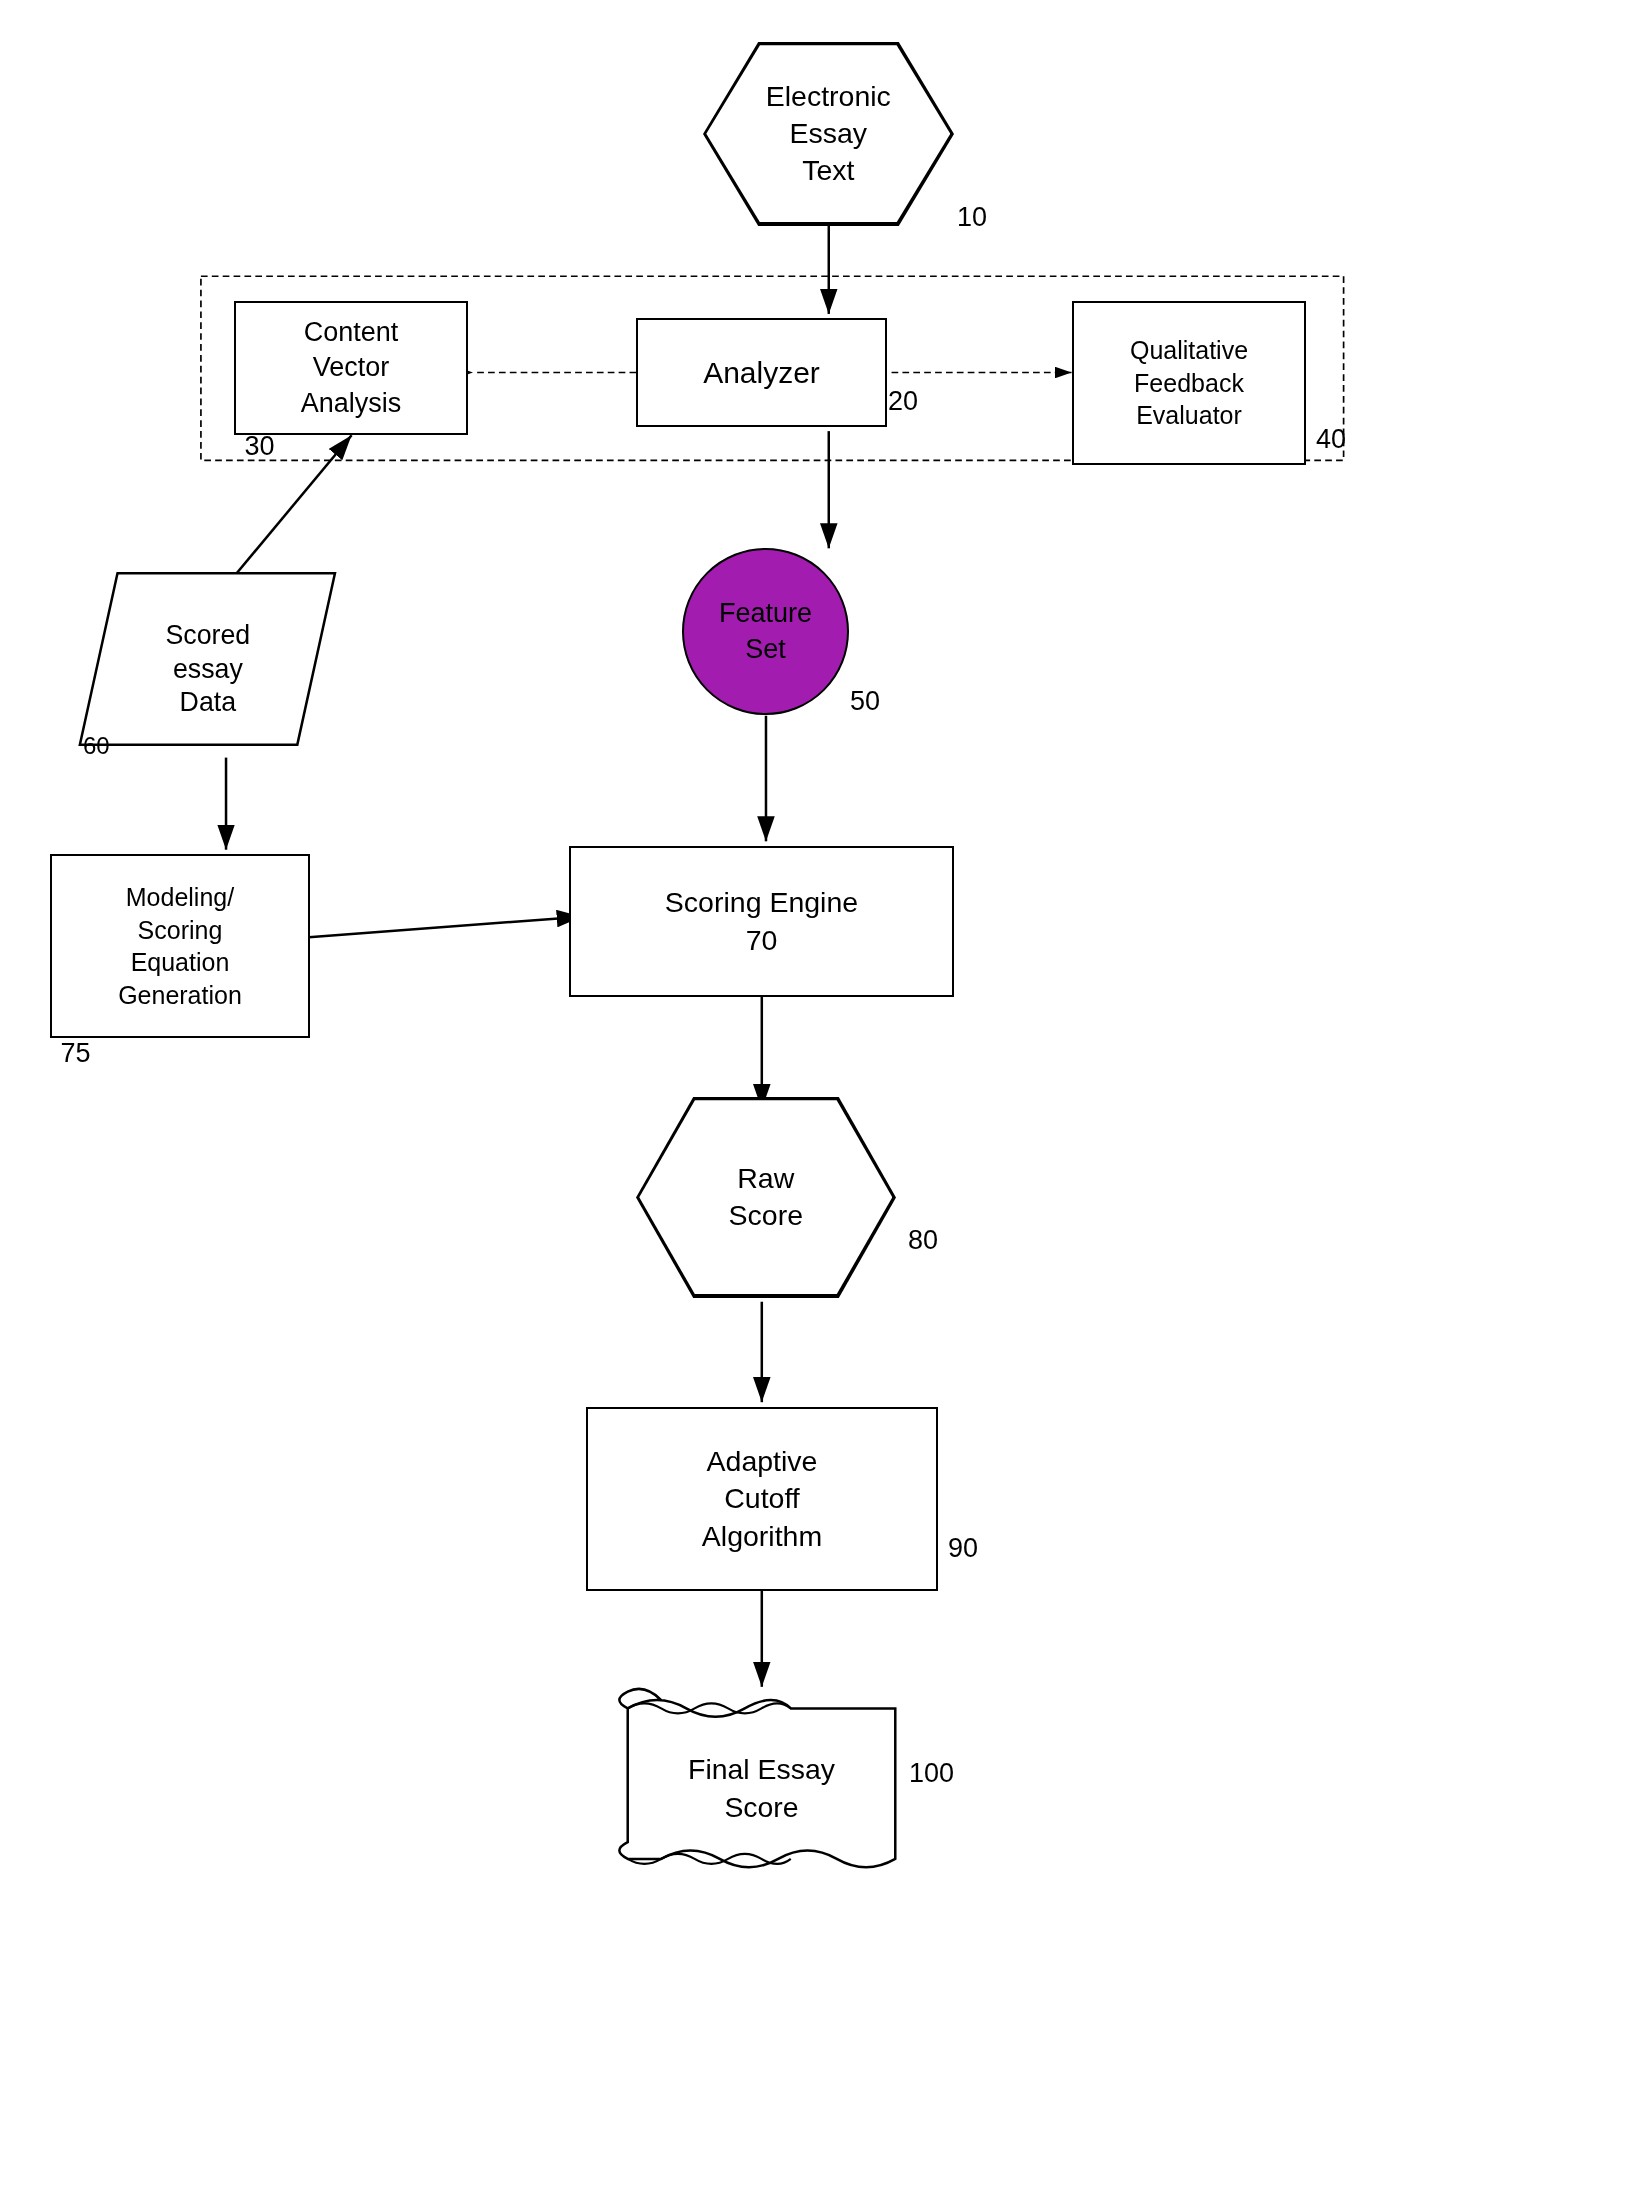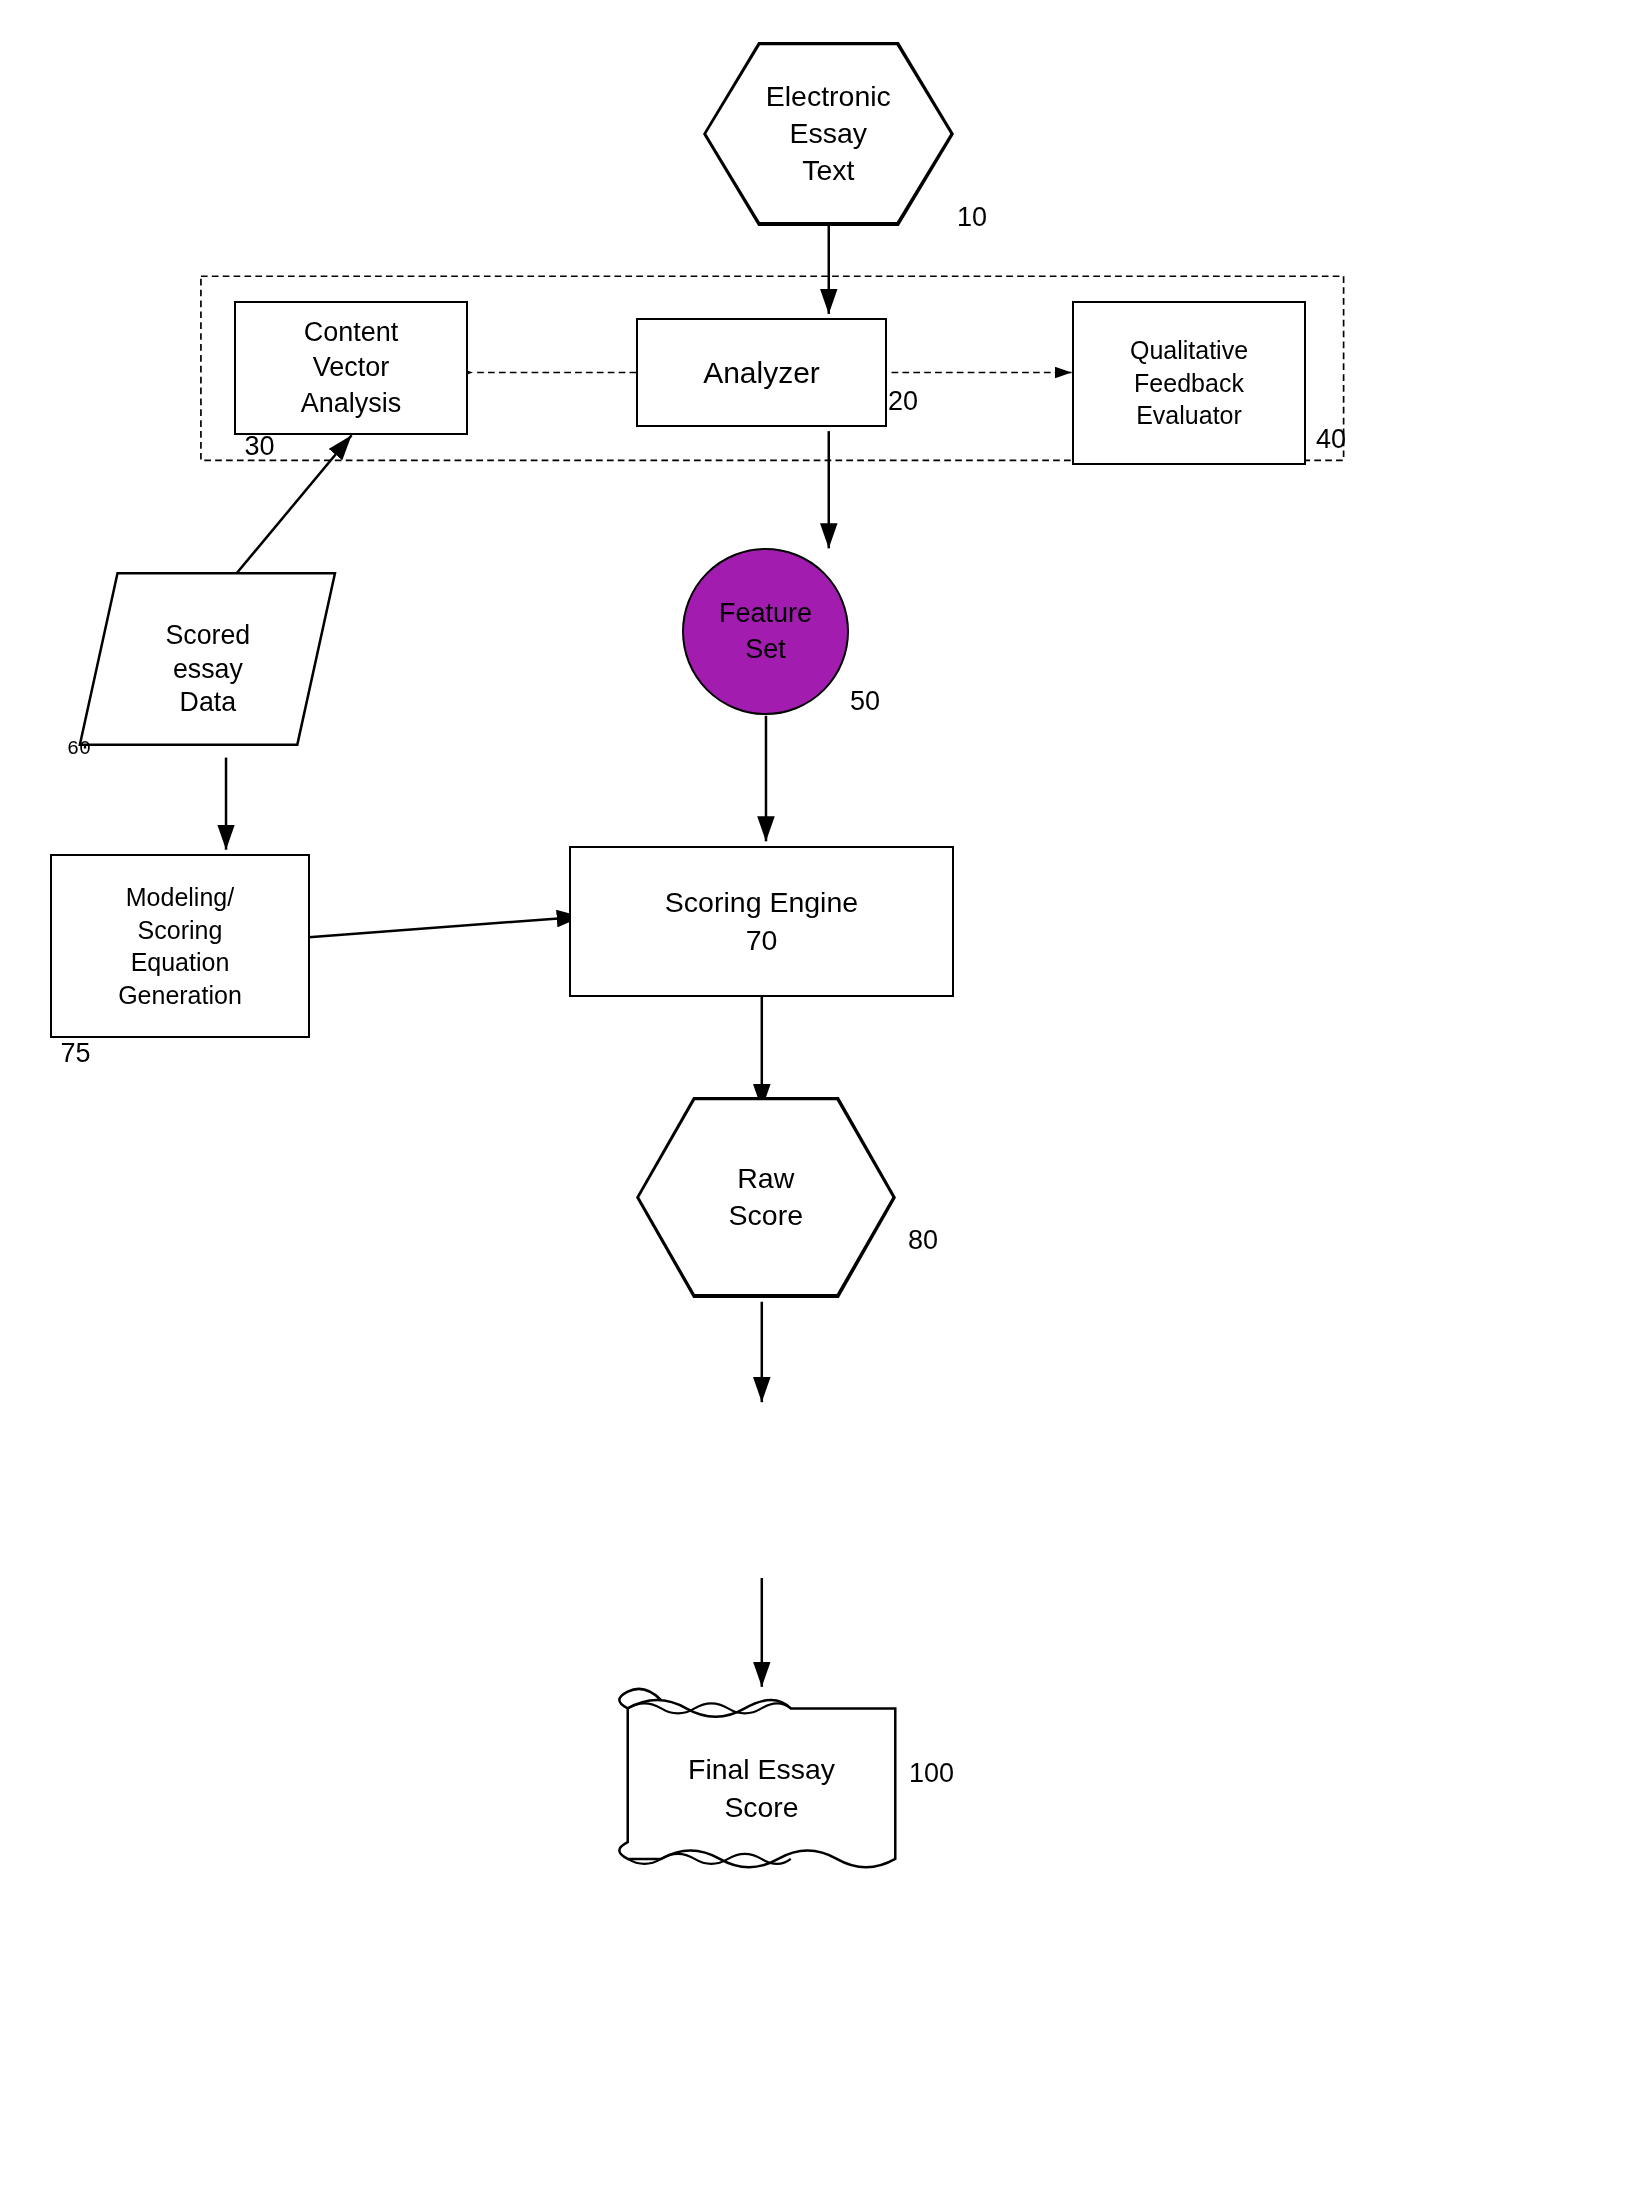--- a/index.html
+++ b/index.html
@@ -132,21 +132,21 @@
     <span class="shape-label" style="right:-42px; bottom:8.4px; font-size:27px;">40</span>
   </div>
 
   <div style="position:absolute; left:67px; top:569px;">
     <svg width="285" height="184" viewBox="0 0 340 220">
       <polygon points="60,5 320,5 275,210 15,210" fill="#fff" stroke="#000" stroke-width="3"></polygon>
       <text x="168" y="90" text-anchor="middle" font-size="32" font-family="Arial">Scored</text>
       <text x="168" y="130" text-anchor="middle" font-size="32" font-family="Arial">essay</text>
       <text x="168" y="170" text-anchor="middle" font-size="32" font-family="Arial">Data</text>
     </svg>
-    <span class="shape-label" style="left:0px; bottom:-4.2px; font-size:20px; position:absolute;font-family:Liberation Mono, monospace;">60</span>
+    <span class="shape-label" style="left:16px; bottom:-4.2px; font-size:24px; position:absolute;">60</span>
   </div>
 
   <div class="shape circle" style="left:682px; top:548px; width:167px; height:167px;">
     <span class="shape-text" style="white-space:pre-line; font-size:27px;">Feature
 Set</span>
     <span class="shape-label" style="right:-33px; bottom:-4.2px; font-size:27px;">50</span>
   </div>
 
   <div class="shape rect" style="left:50px; top:854px; width:260px; height:184px;">
     <span class="shape-text" style="white-space:pre-line; font-size:25px;">Modeling/
@@ -163,20 +163,26 @@
 
   <div style="position:absolute; left:636px; top:1097px; width:260px; height:201px;">
     <div style="position:absolute; top:0; left:0; width:260px; height:201px; background:#000; clip-path:polygon(22% 0%, 78% 0%, 100% 50%, 78% 100%, 22% 100%, 0% 50%);"></div>
     <div style="position:absolute; top:3.3px; left:3.3px; width:253px; height:194px; background:#fff; clip-path:polygon(22% 0%, 78% 0%, 100% 50%, 78% 100%, 22% 100%, 0% 50%); display:flex; align-items:center; justify-content:center; text-align:center;">
       <span class="shape-text" style="white-space:pre-line; font-size:28.5px;">Raw
 Score</span>
     </div>
     <span class="shape-label" style="right:-42px; bottom:42px; font-size:27px;">80</span>
   </div>
 
+  <div class="shape rect" style="left:586px; top:1407px; width:352px; height:184px;">
+    <span class="shape-text" style="white-space:pre-line; font-size:28.5px;">Adaptive
+Cutoff
+Algorithm</span>
+    <span class="shape-label" style="right:-42px; bottom:25px; font-size:27px;">90</span>
+  </div>
 
   <div style="position:absolute; left:611px; top:1683px;">
     <svg width="301" height="218" viewBox="0 0 360 260">
 
       <path d="M20,30 Q55,10 90,30 Q125,50 160,30 Q195,10 215,30 L340,30 L340,210 Q305,230 270,210 Q235,190 200,210 Q165,230 130,210 Q95,190 60,210 L20,210 Q0,200 20,190 L20,30 Q0,20 20,10 Q40,0 60,20" fill="#fff" stroke="#000" stroke-width="3"></path>
       <path d="M20,30 Q40,18 60,30 Q80,42 100,30 Q120,18 140,30 Q160,42 180,30 Q200,18 215,30" fill="none" stroke="#000" stroke-width="2.5"></path>
       <path d="M20,210 Q40,222 60,210 Q80,198 100,210 Q120,222 140,210 Q160,198 180,210 Q200,222 215,210" fill="none" stroke="#000" stroke-width="2.5"></path>
       <text x="180" y="115" text-anchor="middle" font-size="34" font-family="Arial">Final Essay</text>
       <text x="180" y="160" text-anchor="middle" font-size="34" font-family="Arial">Score</text>
     </svg>

